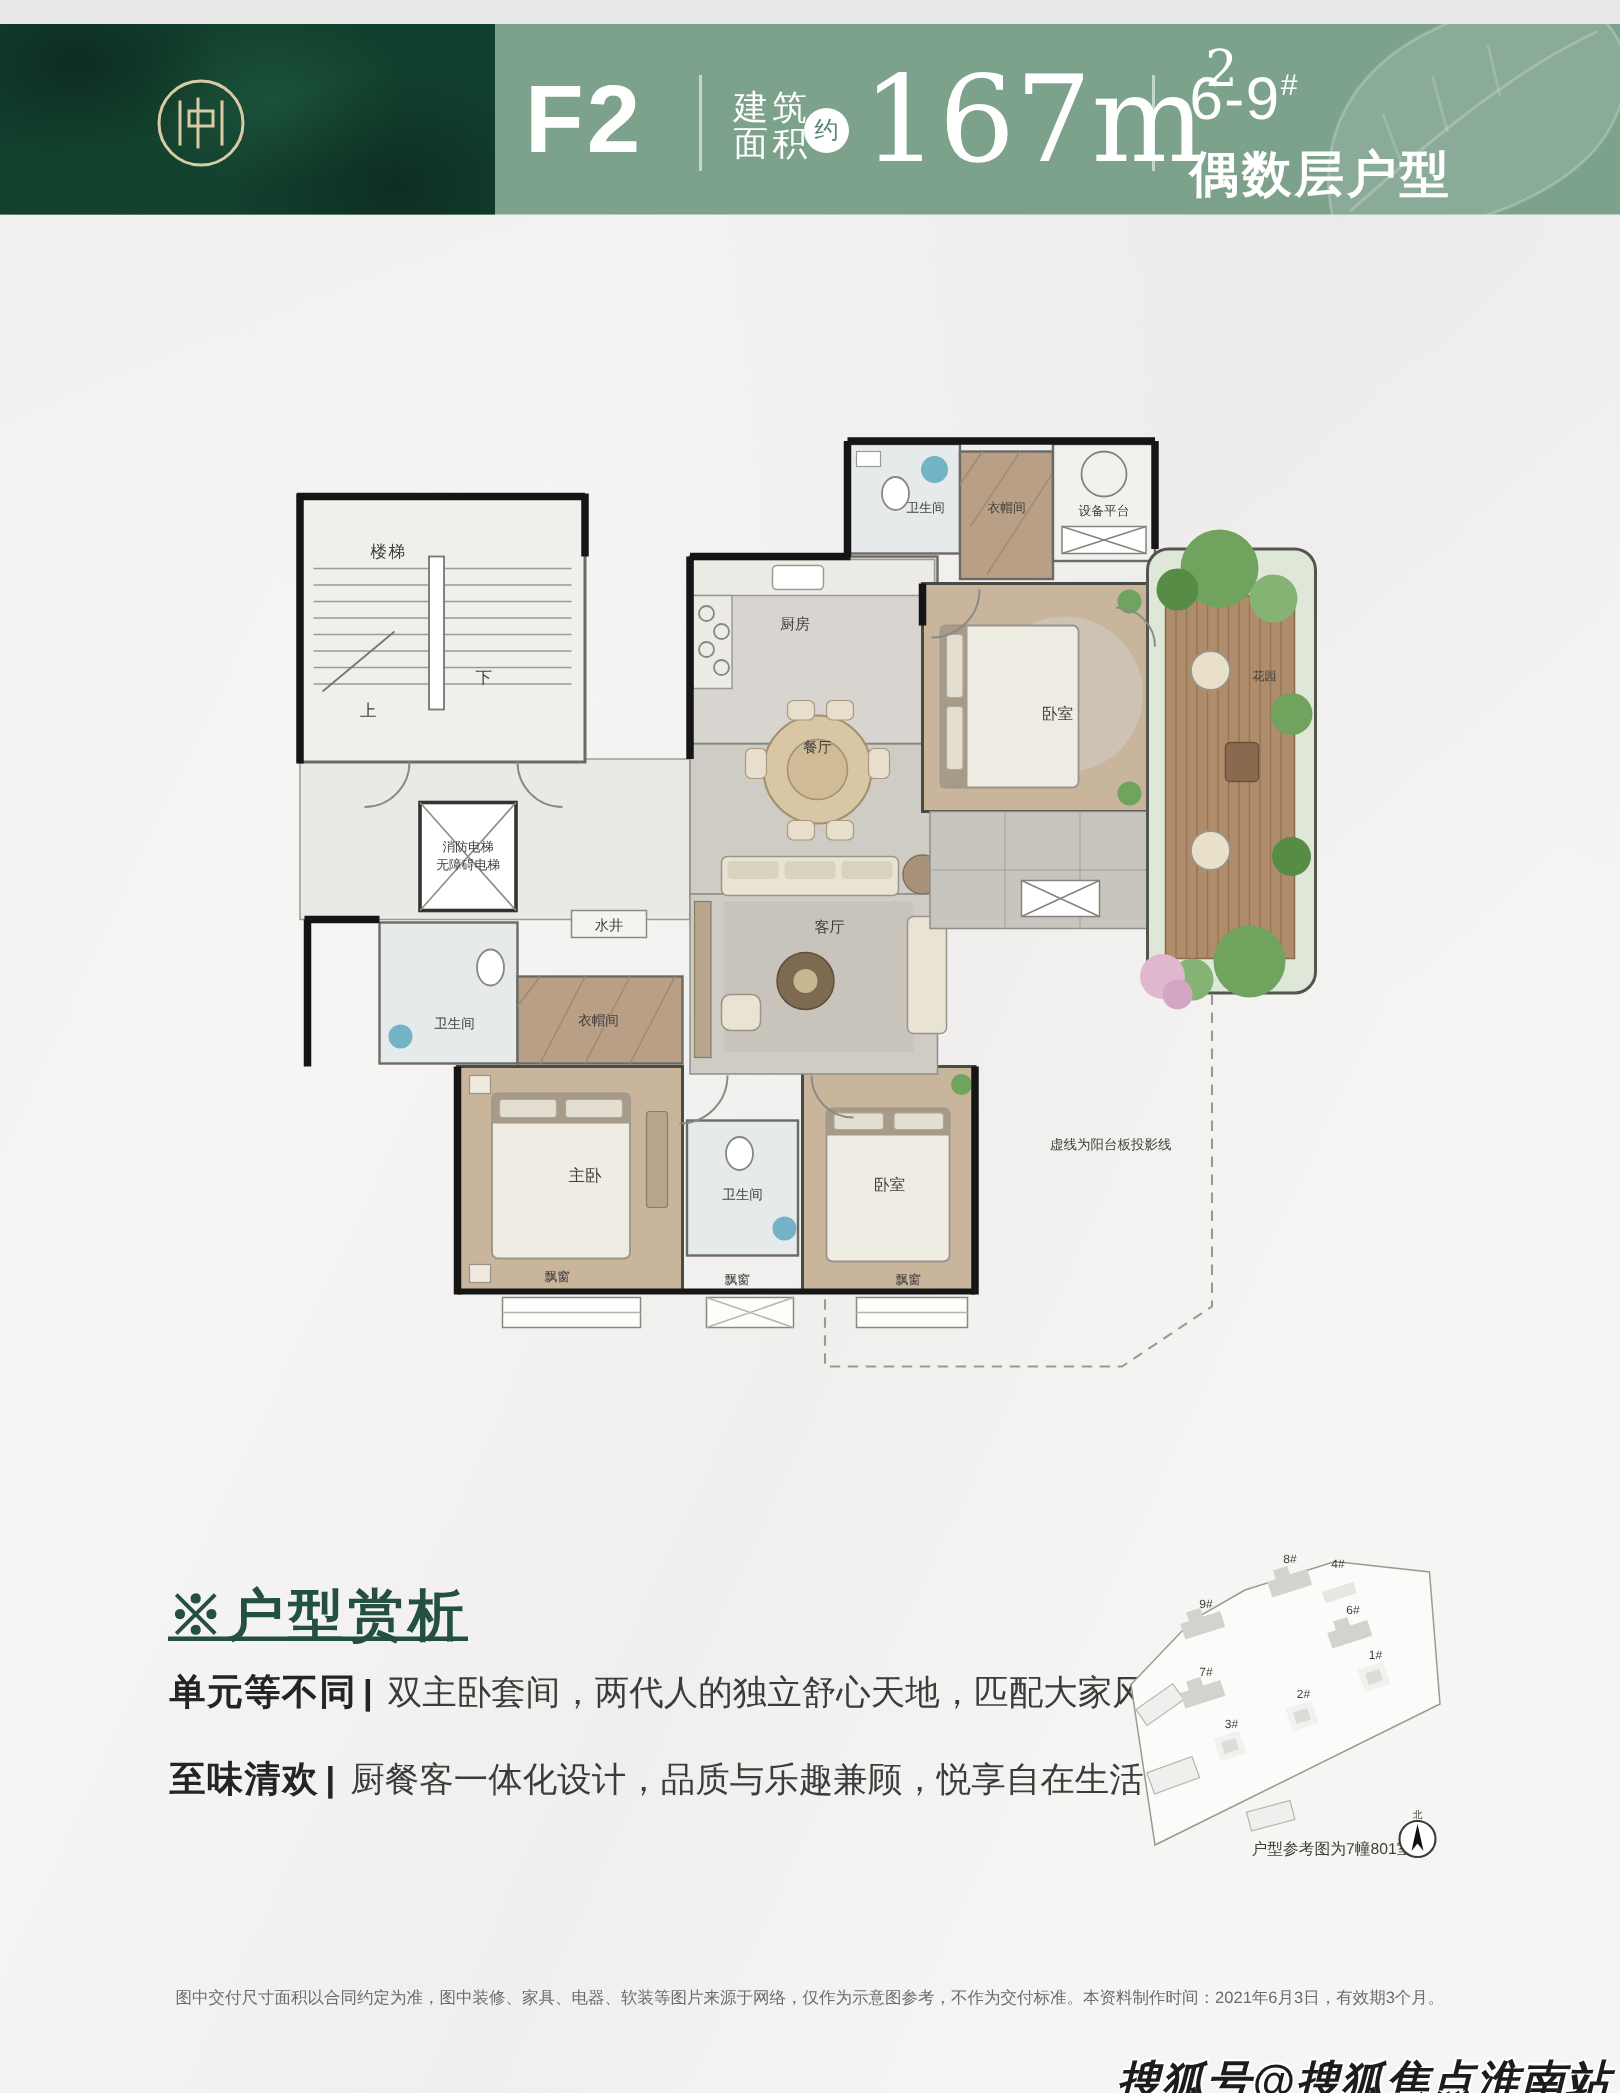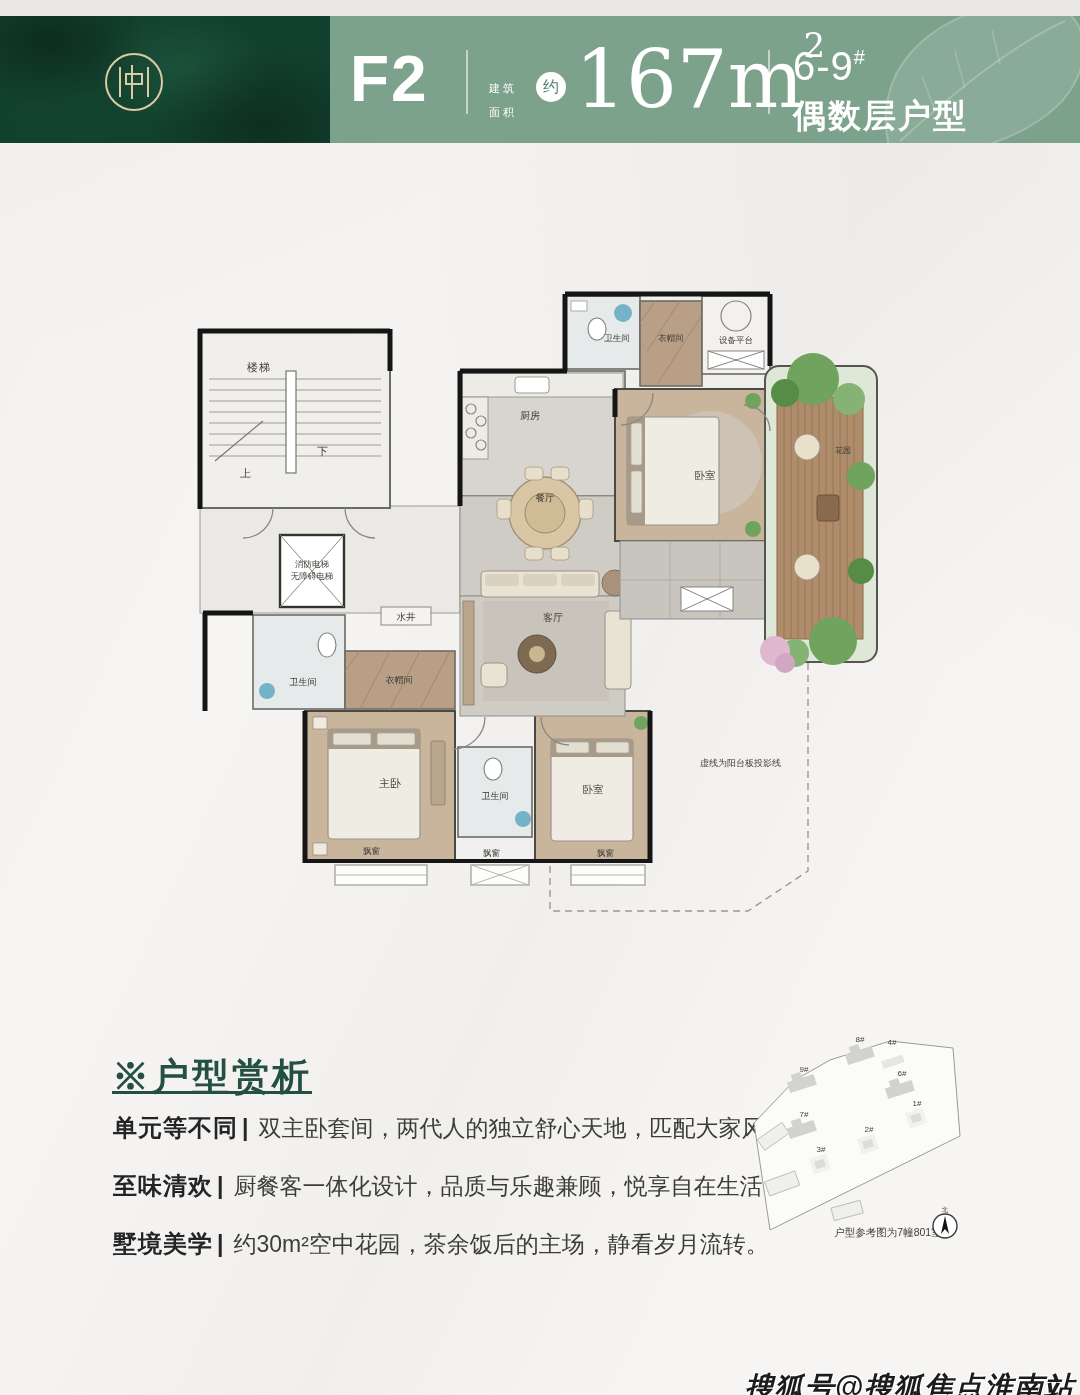--- a/index.html
+++ b/index.html
@@ -18,21 +18,21 @@
       radial-gradient(ellipse 120px 80px at 55% 40%, rgba(35,95,66,.55), rgba(0,0,0,0) 75%),
       radial-gradient(ellipse 150px 100px at 25% 80%, rgba(20,70,48,.6), rgba(0,0,0,0) 70%),
       #12402e;}
   .logo-ring{left:105px;top:37px;width:54px;height:54px;border:2.5px solid #d9cba4;border-radius:50%;
       display:flex;align-items:center;justify-content:center;}
   .logo-glyph{width:26px;height:30px;border-left:2px solid #d9cba4;border-right:2px solid #d9cba4;position:relative;}
   .logo-glyph:before{content:"";position:absolute;left:4px;top:6px;width:14px;height:8px;border:2px solid #d9cba4;}
   .logo-glyph:after{content:"";position:absolute;left:10px;top:-2px;width:2px;height:34px;background:#d9cba4;}
   .unit-code{left:350px;top:26px;width:110px;color:#fff;font-size:64px;font-weight:700;letter-spacing:2px;}
   .hdiv{top:34px;width:2px;height:64px;background:rgba(255,255,255,.55);}
-  .area-label{left:489px;top:60px;color:#fff;font-size:11px;line-height:24px;letter-spacing:3px;}
+  .area-label{left:489px;top:43px;color:#fff;font-size:23px;line-height:24px;letter-spacing:3px;}
   .approx{left:536px;top:56px;width:30px;height:30px;background:#fff;border-radius:50%;
       color:#54836c;font-size:16px;display:flex;align-items:center;justify-content:center;}
   .area-value{left:575px;top:18px;color:#fff;font-size:80px;font-family:"DejaVu Serif",serif;font-weight:400;line-height:92px;}
   .area-value sup{font-size:34px;vertical-align:50px;line-height:0;}
   .bldg-range{left:793px;top:28px;color:#fff;font-size:40px;font-weight:500;letter-spacing:1px;}
   .bldg-range sup{font-size:20px;vertical-align:16px;}
   .floor-note{left:793px;top:78px;color:#fff;font-size:33px;font-weight:700;letter-spacing:2px;}
   
   .a-title{left:112px;top:1036px;font-size:37px;font-weight:800;color:#235040;letter-spacing:3px;text-decoration:underline;}
   .a-list{left:113px;top:1096px;width:620px;display:flex;flex-direction:column;gap:26px;}
@@ -319,21 +319,20 @@
     <g>
       <polyline points="623,392 623,600 563,640 365,640 365,592" fill="none" stroke="#9a9a94" stroke-width="1.4" stroke-dasharray="7,5"></polyline>
       <text x="515" y="495" font-size="9" fill="#5c5c57">虚线为阳台板投影线</text>
     </g>
   </svg>
 
   <div class="abs a-title">※户型赏析</div>
   <div class="abs a-list">
     <div class="a-row"><b>单元等不同</b><span class="a-sep">|</span><span>双主卧套间，两代人的独立舒心天地，匹配大家风范；</span></div>
     <div class="a-row"><b>至味清欢</b><span class="a-sep">|</span><span>厨餐客一体化设计，品质与乐趣兼顾，悦享自在生活；</span></div>
-    <div class="a-row"><b>墅境美学</b><span class="a-sep">|</span><span>约30m²空中花园，茶余饭后的主场，静看岁月流转。</span></div>
   </div>
 
   <svg class="abs" style="left:740px;top:1012px;width:330px;height:218px" viewBox="0 0 330 218">
     <polygon points="14,95 55,52 90,32 150,13 213,20 220,108 30,202" fill="#fbfbfa" stroke="#9a9a94" stroke-width="1"></polygon>
     <rect x="18" y="102" width="30" height="13" fill="#efefed" stroke="#b5b5b0" stroke-width=".8" transform="rotate(-35 33 108)"></rect>
     <rect x="26" y="148" width="32" height="15" fill="#efefed" stroke="#b5b5b0" stroke-width=".8" transform="rotate(-20 42 155)"></rect>
     <rect x="92" y="176" width="30" height="13" fill="#efefed" stroke="#b5b5b0" stroke-width=".8" transform="rotate(-15 107 182)"></rect>
 
     <g fill="#d2d2cf" stroke="#87878 2" stroke-width=".9">
       <g transform="rotate(-18 120 28)">
@@ -380,17 +379,18 @@
 
     <text x="148" y="208" font-size="10.5" text-anchor="middle" fill="#4a4a46">户型参考图为7幢801室</text>
     <g>
       <circle cx="205" cy="198" r="12" fill="#fff" stroke="#3a3a36" stroke-width="1.4"></circle>
       <polygon points="205,188 201,206 205,201 209,206" fill="#111"></polygon>
       <text x="205" y="184" font-size="6.5" text-anchor="middle">北</text>
     </g>
   </svg>
 
   <div class="abs disclaimer">
+    <div>图中交付尺寸面积以合同约定为准，图中装修、家具、电器、软装等图片来源于网络，仅作为示意图参考，不作为交付标准。本资料制作时间：2021年6月3日，有效期3个月。</div>
   </div>
 
   <div class="abs watermark">搜狐号@搜狐焦点淮南站</div>
 
 </div>
 
 </body></html>

